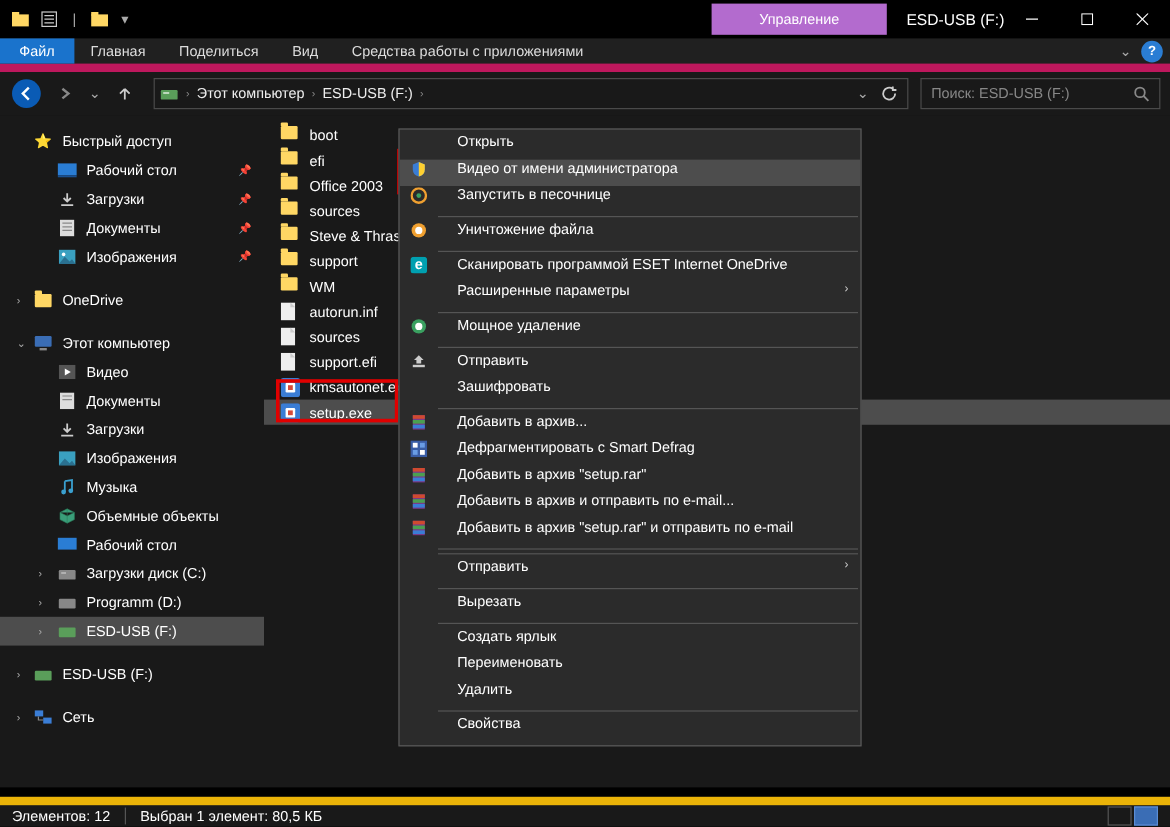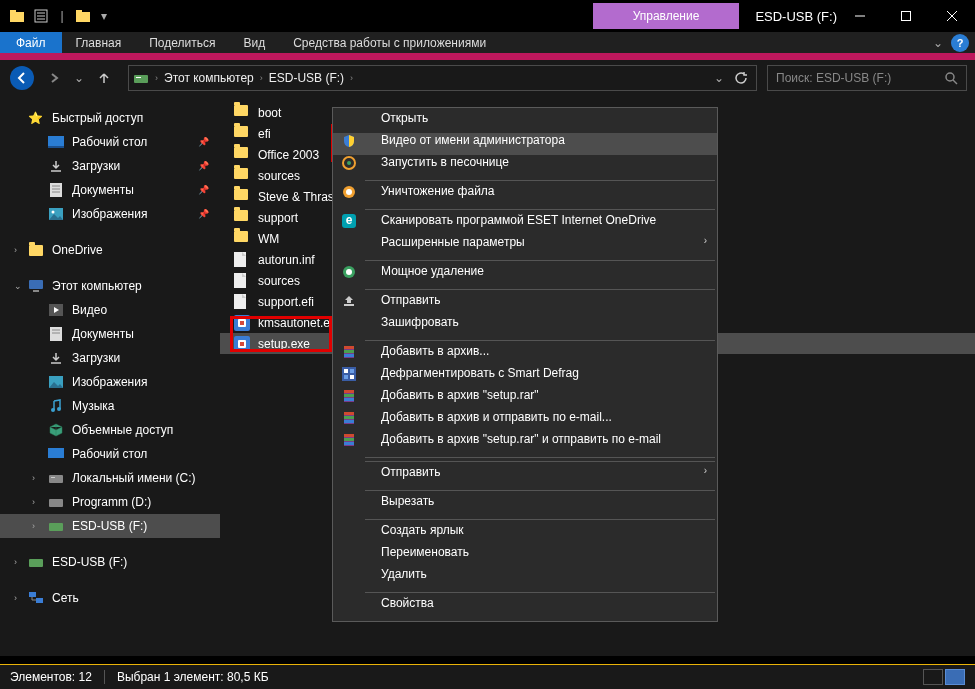--- a/index.html
+++ b/index.html
@@ -57,21 +57,21 @@
 
 
 .ctx { position: absolute; left: 332px; top: 107px; width: 386px; background: #2b2b2b; border: 1px solid #5a5a5a; z-index: 50; padding: 3px 0; }
 .ctx-item { height: 22px; display: flex; align-items: flex-start; padding-left: 48px; position: relative; color: #eee; }
 .ctx-item.highlight { background: #4d4d4d; }
 .ctx-icon { position: absolute; left: 8px; width: 16px; height: 16px; display: flex; align-items: center; justify-content: center; }
 .ctx-sep { height: 1px; background: #555; margin: 3px 2px 3px 32px; }
 .ctx-arrow { position: absolute; right: 10px; color: #ccc; font-size: 10px; }
 
 
-.statusbar { position: absolute; bottom: 0; left: 0; right: 0; height: 25px; background: #191919; border-top: 1px solid #eab308; display: flex; align-items: center; padding: 0 10px; color: #ddd; }
+.statusbar { position: absolute; bottom: 0; left: 0; right: 0; height: 25px; background: #191919; border-top: 7px solid #eab308; display: flex; align-items: center; padding: 0 10px; color: #ddd; }
 .status-sep { width: 1px; height: 14px; background: #555; margin: 0 12px; }
 .status-right { margin-left: auto; display: flex; gap: 2px; }
 .view-btn { width: 20px; height: 16px; border: 1px solid #555; }
 .view-btn.active { background: #3a6db5; border-color: #5a8dd5; }
 
 
 .ic { display: inline-flex; width: 16px; height: 16px; align-items: center; justify-content: center; }
 </style>
 </head>
 <body>
@@ -298,39 +298,39 @@
           </svg>
         </span>
         <span>Музыка</span>
       </div>
     <div class="nav-item indent">
         <span class="ic">
           <svg width="14" height="14">
             <path d="M7 1 L13 4 L13 10 L7 13 L1 10 L1 4 Z M7 1 L7 7 M1 4 L7 7 L13 4 M7 7 L7 13" fill="#3a9e7a" stroke="#2a7e5a" stroke-width="0.5"></path>
           </svg>
         </span>
-        <span>Объемные доступ</span>
+        <span>Объемные объекты</span>
       </div>
     <div class="nav-item indent">
         <span class="ic">
           <svg width="16" height="12">
             <rect width="16" height="10" fill="#2a7dd4"></rect>
           </svg>
         </span>
         <span>Рабочий стол</span>
       </div>
     <div class="nav-item indent">
         <span class="expand">›</span>
         <span class="ic">
           <svg width="16" height="12">
             <rect x="1" y="3" width="14" height="8" fill="#888" rx="1"></rect>
             <rect x="3" y="5" width="4" height="1" fill="#ccc"></rect>
           </svg>
         </span>
-        <span>Локальный имени (C:)</span>
+        <span>Загрузки диск (C:)</span>
       </div>
     <div class="nav-item indent">
         <span class="expand">›</span>
         <span class="ic">
           <svg width="16" height="12">
             <rect x="1" y="3" width="14" height="8" fill="#888" rx="1"></rect>
           </svg>
         </span>
         <span>Programm (D:)</span>
       </div>

